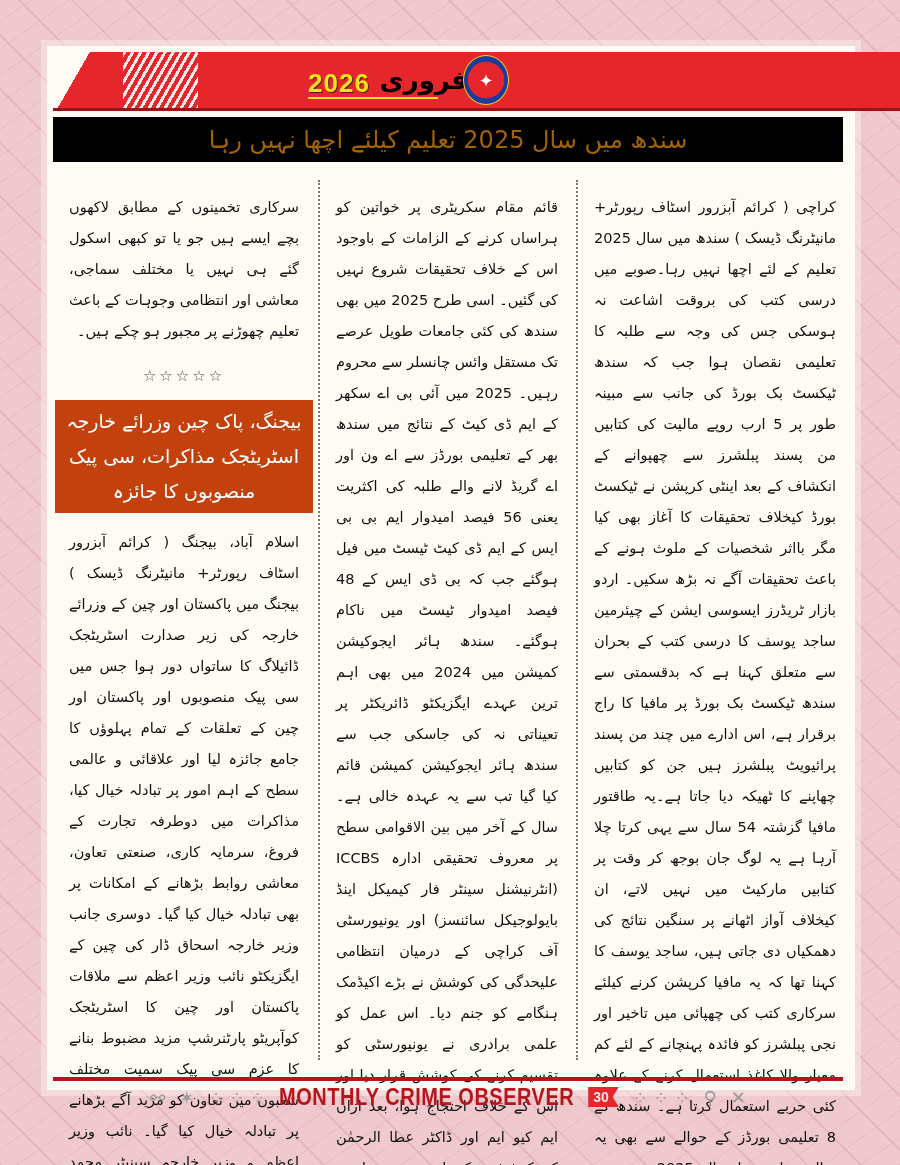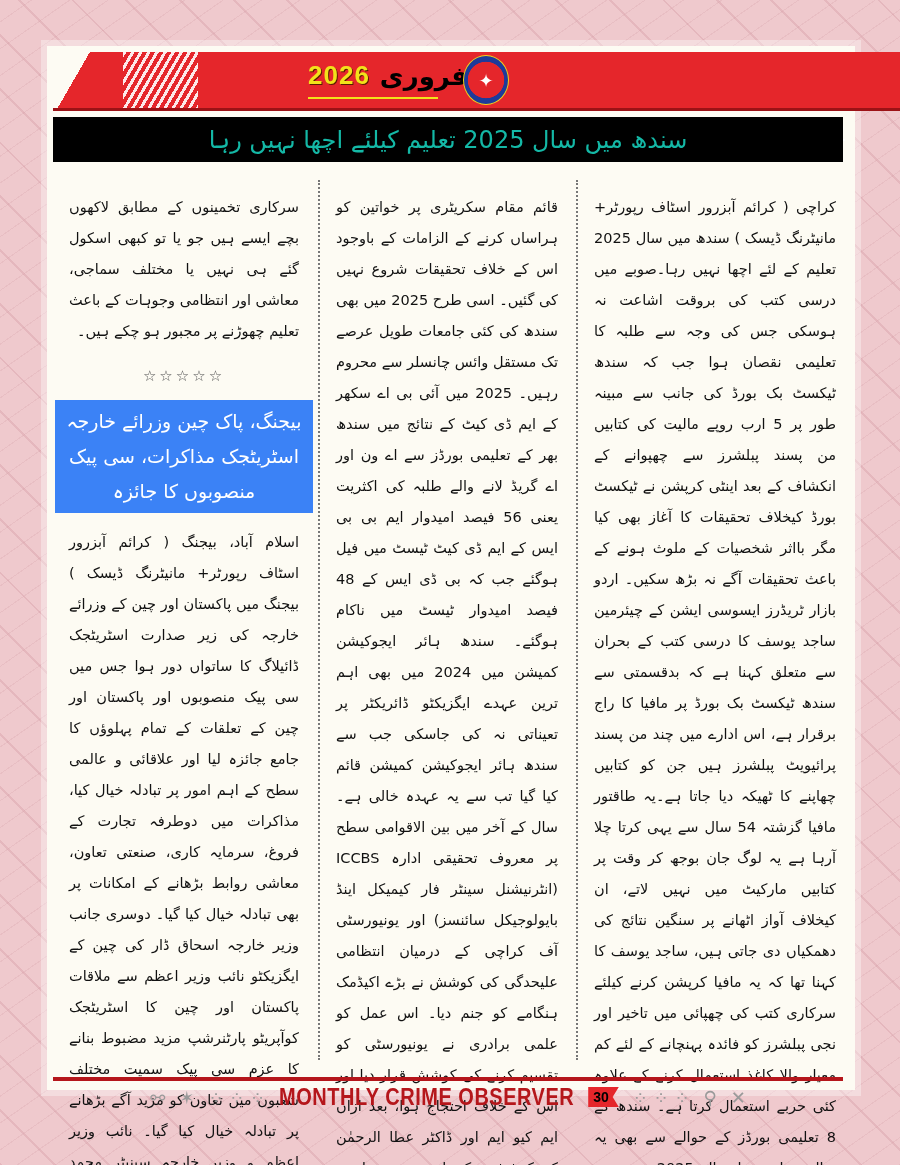--- a/index.html
+++ b/index.html
@@ -12,45 +12,45 @@
     box-shadow:0 0 0 6px rgba(255,255,255,0.35);}
   .masthead{position:absolute;left:53px;top:52px;width:847px;height:56px;background:#e5262b;
     border-bottom:3px solid #9c1216;}
   .masthead .stripes{position:absolute;left:70px;top:0;width:75px;height:56px;
     background:repeating-linear-gradient(120deg,#fff 0 3px,transparent 3px 7px);opacity:.9;}
   .masthead .wedge{position:absolute;left:0;top:0;width:60px;height:56px;
     background:linear-gradient(120deg,#fdfbf3 0 40%,transparent 40%);}
   .date{position:absolute;left:255px;top:8px;display:flex;align-items:center;gap:10px;direction:rtl;}
   .date .month{color:#000000;font:bold 26px "DejaVu Sans",sans-serif;}
   .date .year{color:#f2e21a;font:bold 26px "Liberation Sans",sans-serif;letter-spacing:1px;
-    text-shadow:1px 1px 0 #5a1a00;}
+    text-shadow:1px 1px 0 #5a1a00;margin-top:8px;}
   .date-underline{position:absolute;left:255px;top:45px;width:130px;height:2px;background:#f2e21a;}
   .logo{position:absolute;left:463px;top:55px;width:44px;height:48px;border-radius:50%;
     background:radial-gradient(circle,#e5262b 55%,#1e3a9a 57%,#1e3a9a 100%);border:1px solid #f2d21a;
     display:flex;align-items:center;justify-content:center;color:#fff;font-size:18px;}
   .section-title{position:absolute;right:55px;top:64px;color:#fff;font:bold 18px "DejaVu Sans",sans-serif;
     direction:rtl;border-bottom:2px solid #fff;padding-bottom:2px;}
-  .headline{position:absolute;left:53px;top:117px;width:790px;height:45px;background:#000;color:#14b8a6;
+  .headline{position:absolute;left:53px;top:117px;width:790px;height:45px;background:#000;color:#a16207;
     display:flex;align-items:center;justify-content:center;font:24px "DejaVu Sans",sans-serif;direction:rtl;}
   .col{position:absolute;top:178px;direction:rtl;text-align:justify;color:#111;
     font:14.5px/31px "DejaVu Sans",sans-serif;}
   .col p{margin:14px;}
   .col-right{left:580px;width:270px;}
   .col-mid{left:322px;width:250px;}
   .col-left{left:55px;width:258px;}
   .divider{position:absolute;top:180px;width:0;height:880px;border-left:2px dotted #777;}
   .stars{text-align:center;color:#555;font-size:15px;letter-spacing:3px;margin:4px 0 8px;}
-  .subhead{background:#3b82f6;color:#fff;text-align:center;font:19px/35px "DejaVu Sans",sans-serif;
+  .subhead{background:#c2410c;color:#fff;text-align:center;font:19px/35px "DejaVu Sans",sans-serif;
     padding:4px 10px;margin-bottom:6px;}
   .footer-rule{position:absolute;left:53px;top:1077px;width:790px;height:4px;background:#b5161b;}
   .footer{position:absolute;left:53px;top:1083px;width:790px;height:28px;display:flex;
     align-items:center;justify-content:center;gap:14px;}
   .footer .brand{color:#b5161b;font:bold 20px "Liberation Sans",sans-serif;letter-spacing:0.5px;
     transform:scaleY(1.15);}
-  .footer .pageno{background:#e5262b;color:#000000;font:bold 14px "Liberation Sans",sans-serif;
+  .footer .pageno{background:#e5262b;color:#e5e5e5;font:bold 14px "Liberation Sans",sans-serif;
     padding:2px 10px 2px 5px;clip-path:polygon(0 0,100% 0,80% 50%,100% 100%,0 100%);}
   .foot-icon{color:#9a9a9a;font-size:18px;}
 </style>
 </head>
 <body>
 
 <div class="page"></div>
 
 <div class="masthead">
   <div class="wedge"></div>

